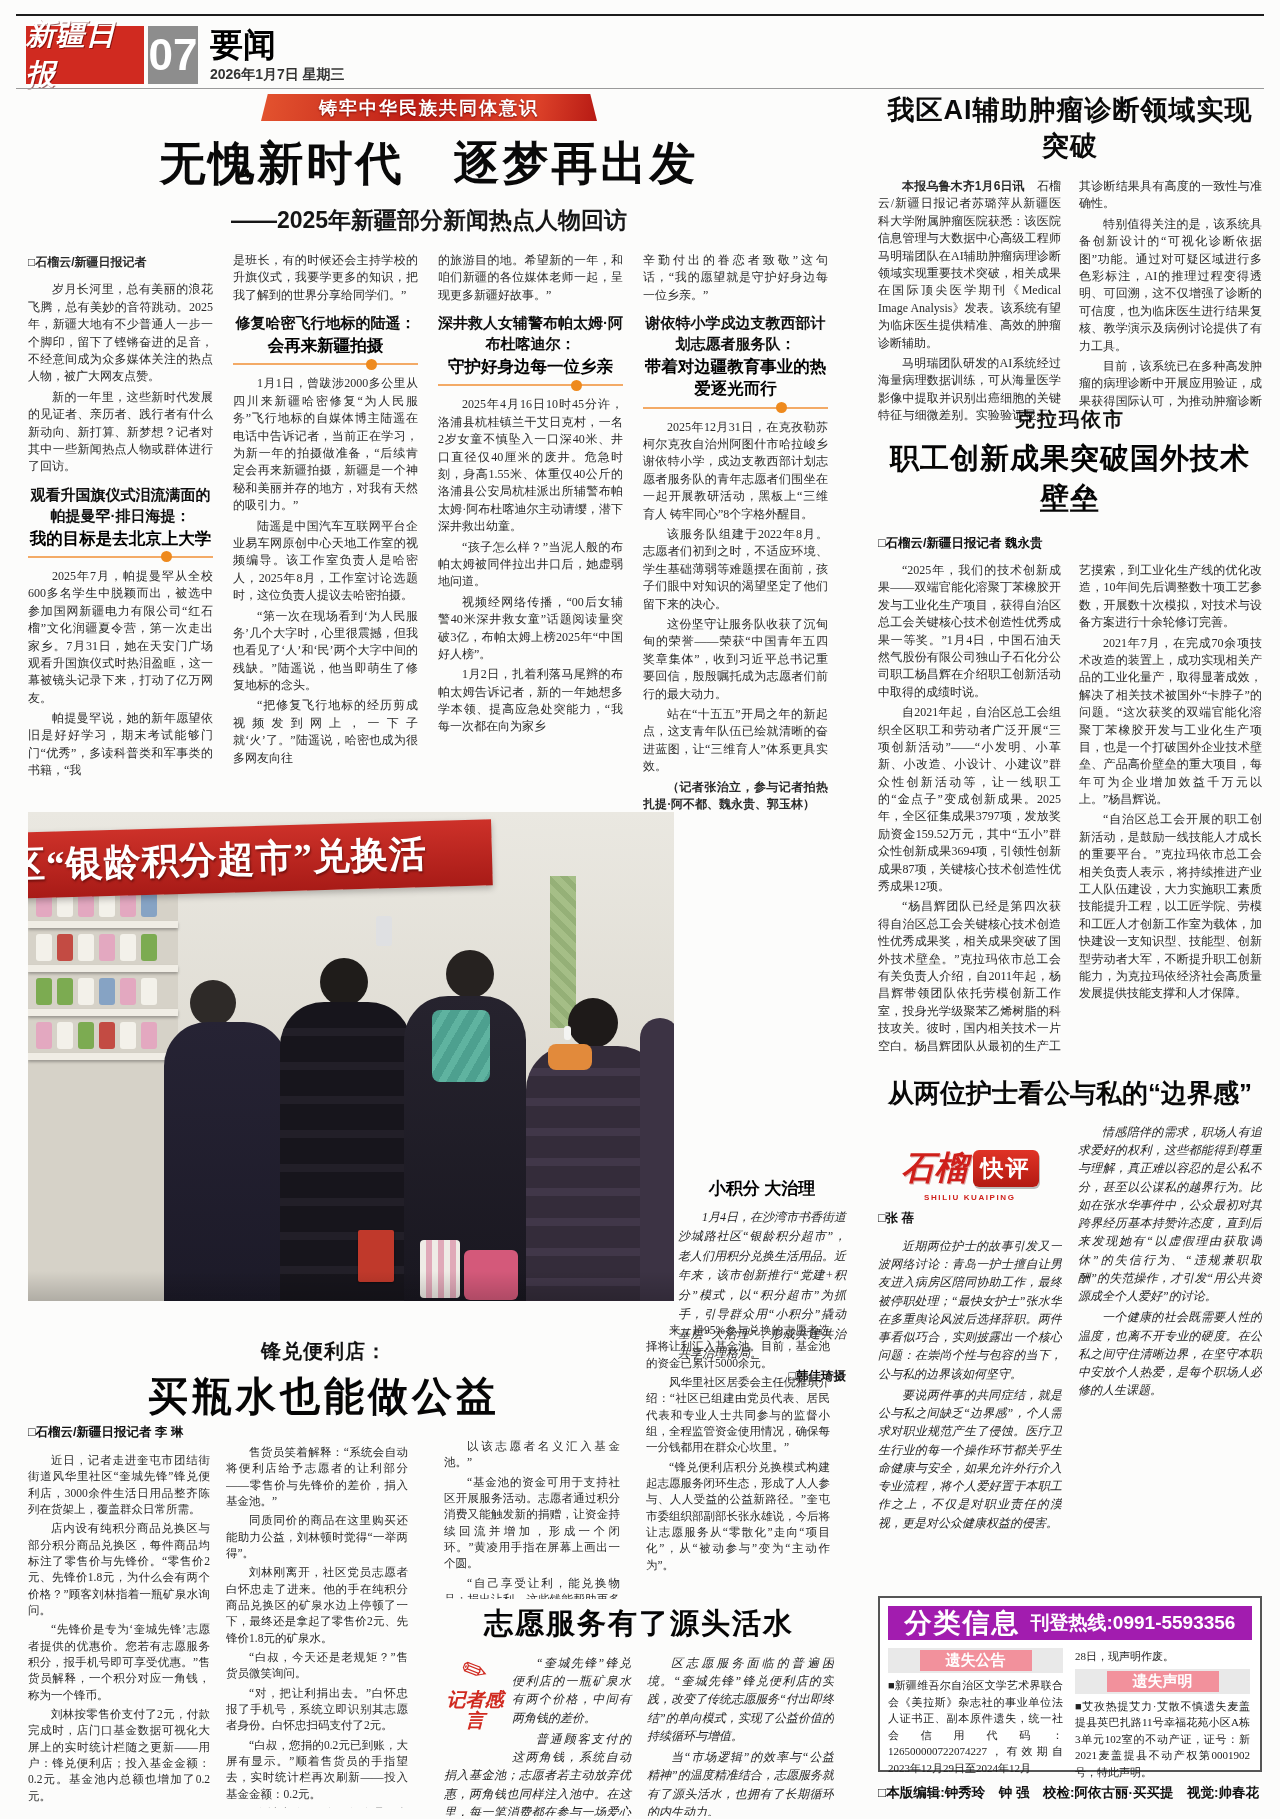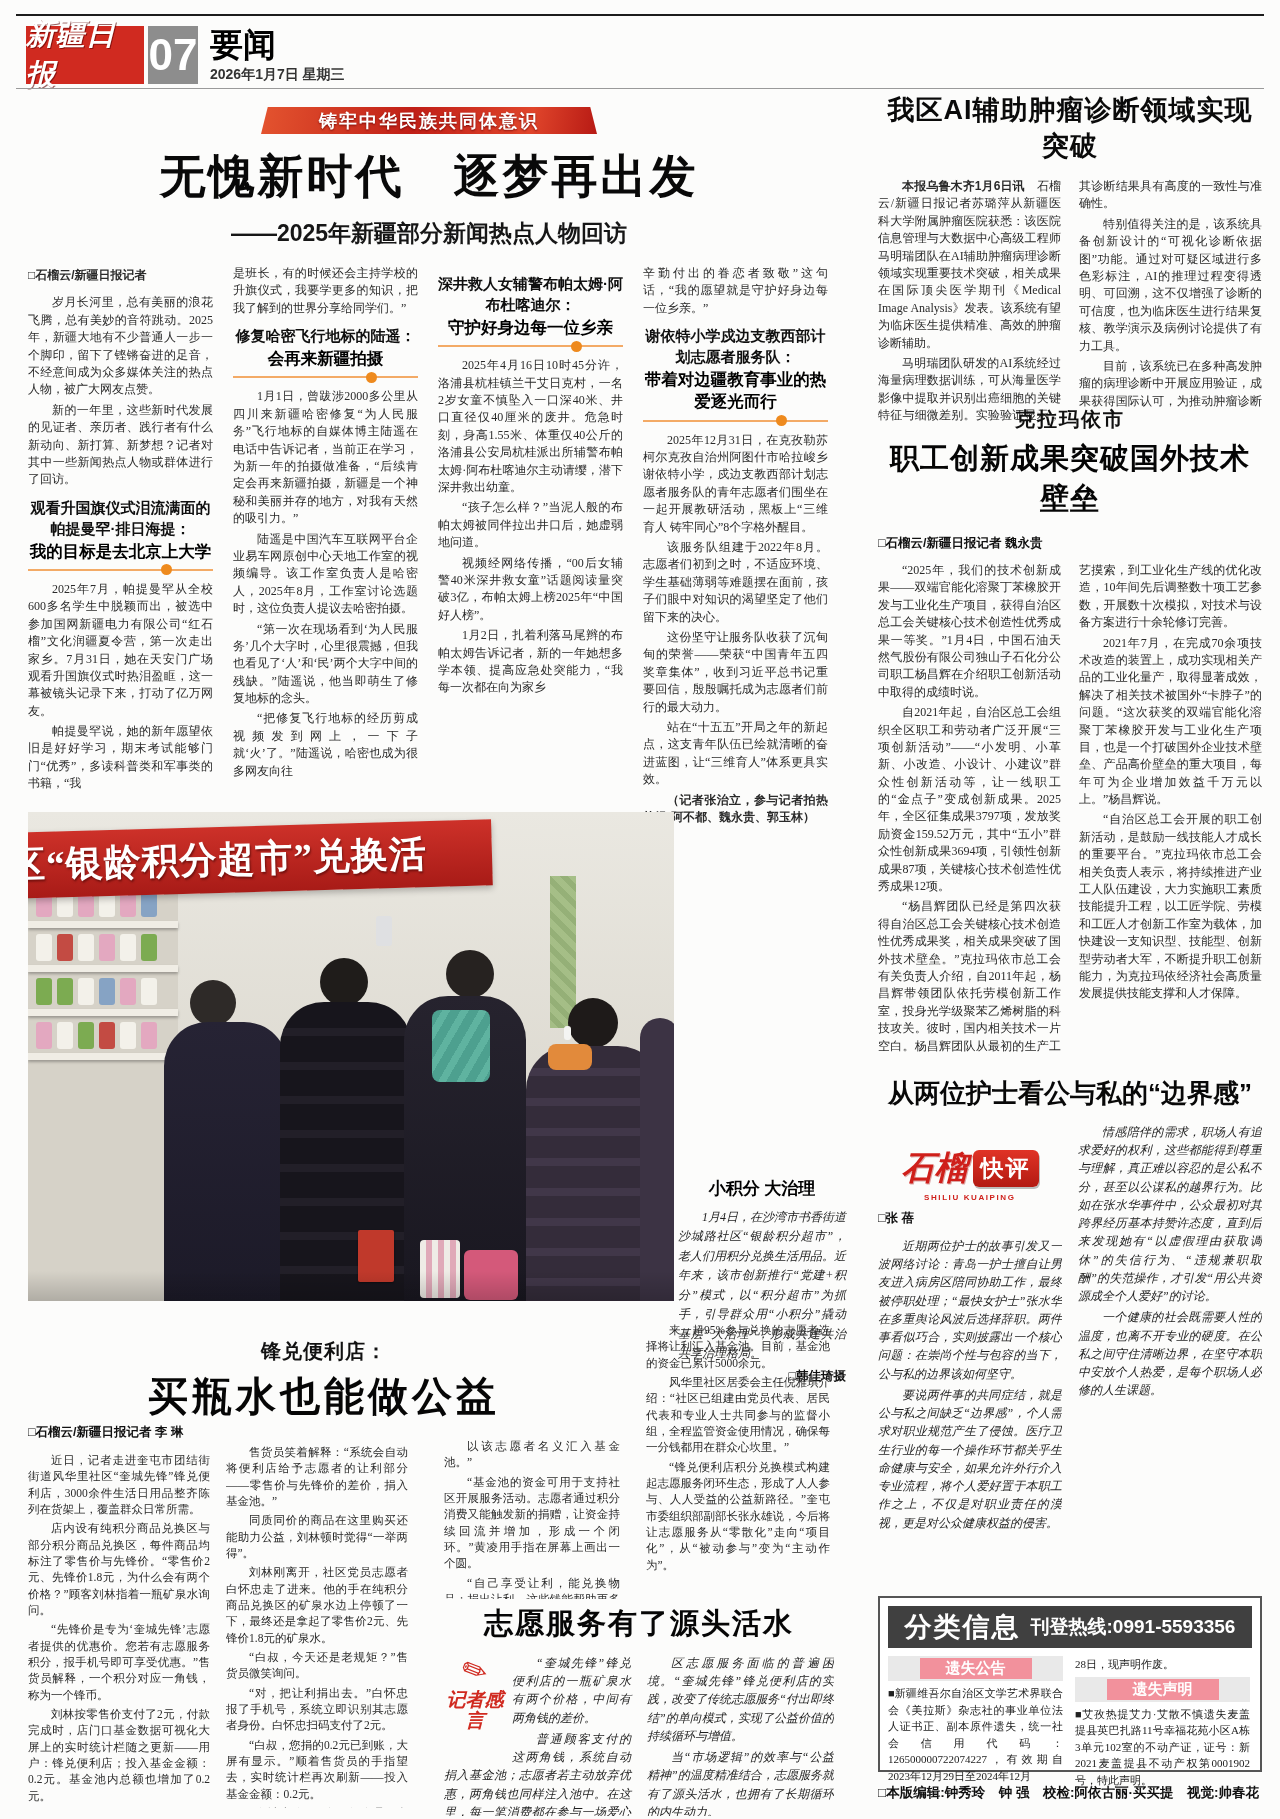--- a/index.html
+++ b/index.html
@@ -34,21 +34,21 @@
   .headrule { position:absolute; left:16px; right:16px; top:88px; border-top:1px solid #9a9a9a; }
 
   
   .bt p { font-size:12px; line-height:1.45; text-align:justify; text-indent:2em; margin:0 0 3px; color:#2a2a2a; }
   .bt-sm p { font-size:11.5px; line-height:1.42; text-align:justify; text-indent:2em; margin:0 0 3px; color:#2a2a2a; }
   .kai p { font-size:12px; line-height:1.52; text-align:justify; text-indent:2em; margin:0 0 3px; color:#1e1e1e; font-style:italic; }
   p.cont { text-indent:0 !important; }
   .byline { font-family:"Liberation Sans",sans-serif; font-weight:bold; font-size:12.5px; color:#111; }
 
   
-  .feature { position:absolute; left:28px; top:94px; width:802px;margin-top:13px; }
+  .feature { position:absolute; left:28px; top:94px; width:802px; }
   .f-banner {
     width:336px; height:27px; margin:0 auto;
     background:linear-gradient(100deg,#e4542f 0%, #c01f17 45%, #e0452b 80%, #b71a14 100%);
     clip-path:polygon(2% 0,98% 0,100% 100%,0 100%);
     display:flex; align-items:center; justify-content:center;
     color:#fff; font-family:"Liberation Sans",sans-serif; font-weight:bold; font-size:18px; letter-spacing:2px;
     text-shadow:0 1px 2px rgba(110,0,0,.85);
   }
   .f-headline { text-align:center; font-family:"Liberation Sans",sans-serif; font-size:46px; font-weight:900; letter-spacing:3px; color:#090909; margin-top:12px; }
   .f-subtitle { text-align:center; font-family:"Liberation Sans",sans-serif; font-size:23px; font-weight:600; color:#161616; margin-top:10px; }
@@ -126,21 +126,21 @@
   .note { position:absolute; left:444px; top:1604px; width:390px; }
   .note-title { text-align:center; font-family:"Liberation Sans",sans-serif; font-size:29px; font-weight:900; letter-spacing:2px; color:#060606; }
   .note-cols { display:flex; gap:16px; margin-top:10px; height:162px; overflow:hidden; }
   .note-col { width:187px; }
   .note-icon { float:left; width:62px; height:96px; margin:2px 6px 2px 0; text-align:center; }
   .pencil { font-size:30px; color:#d02a20; display:block; transform:rotate(-24deg); line-height:1; }
   .note-label { color:#d02a20; font-family:"DejaVu Serif",serif; font-weight:bold; font-style:italic; font-size:19px; line-height:1.12; display:block; margin-top:3px; }
 
   
   .cls { position:absolute; left:878px; top:1596px; width:384px; height:176px; border:2px solid #555; background:#fff; padding:8px; }
-  .cls-header { height:42px; background:#404040; display:flex; align-items:center; justify-content:center; gap:10px; }
+  .cls-header { height:34px; background:#a21caf; display:flex; align-items:center; justify-content:center; gap:10px; }
   .cls-title { color:#fff; font-family:"Liberation Sans",sans-serif; font-weight:900; font-size:27px; letter-spacing:2px; }
   .cls-hotline { color:#fff; font-family:"Liberation Sans",sans-serif; font-weight:bold; font-size:19px; }
   .cls-cols { display:flex; gap:12px; margin-top:8px; }
   .cls-col { width:175px; }
   .cls-labelrow { background:#e9e9e9; padding:2px 0; text-align:center; margin-bottom:4px; }
   .cls-label { display:inline-block; background:#f2919c; color:#fff; font-family:"Liberation Sans",sans-serif; font-weight:bold; font-size:15px; padding:1px 26px; }
   .cls-text { font-size:11px; line-height:1.5; text-align:justify; color:#222; }
   .cls-cont { font-size:11px; line-height:1.5; margin-bottom:4px; color:#222; }
 
   .footer { position:absolute; left:878px; top:1784px; font-family:"Liberation Sans",sans-serif; font-weight:bold; font-size:13.5px; color:#111; }
@@ -181,20 +181,21 @@
       <div class="fsub">
         <div class="k">修复哈密飞行地标的陆遥：</div>
         <div class="t">会再来新疆拍摄</div>
         <div class="rule">
             <i></i>
           </div>
       </div>
       <span><p>1月1日，曾跋涉2000多公里从四川来新疆哈密修复“为人民服务”飞行地标的自媒体博主陆遥在电话中告诉记者，当前正在学习，为新一年的拍摄做准备，“后续肯定会再来新疆拍摄，新疆是一个神秘和美丽并存的地方，对我有天然的吸引力。”</p><p>陆遥是中国汽车互联网平台企业易车网原创中心天地工作室的视频编导。该工作室负责人是哈密人，2025年8月，工作室讨论选题时，这位负责人提议去哈密拍摄。</p><p>“第一次在现场看到‘为人民服务’几个大字时，心里很震撼，但我也看见了‘人’和‘民’两个大字中间的残缺。”陆遥说，他当即萌生了修复地标的念头。</p><p>“把修复飞行地标的经历剪成视频发到网上，一下子就‘火’了。”陆遥说，哈密也成为很多网友向往</p></span>
     </div>
     <div class="f-col bt">
+      <p class="cont">的旅游目的地。希望新的一年，和咱们新疆的各位媒体老师一起，呈现更多新疆好故事。”</p>
       <div class="fsub">
         <div class="k">深井救人女辅警布帕太姆·阿布杜喀迪尔：</div>
         <div class="t">守护好身边每一位乡亲</div>
         <div class="rule">
             <i></i>
           </div>
       </div>
       <span><p>2025年4月16日10时45分许，洛浦县杭桂镇兰干艾日克村，一名2岁女童不慎坠入一口深40米、井口直径仅40厘米的废井。危急时刻，身高1.55米、体重仅40公斤的洛浦县公安局杭桂派出所辅警布帕太姆·阿布杜喀迪尔主动请缨，潜下深井救出幼童。</p><p>“孩子怎么样？”当泥人般的布帕太姆被同伴拉出井口后，她虚弱地问道。</p><p>视频经网络传播，“00后女辅警40米深井救女童”话题阅读量突破3亿，布帕太姆上榜2025年“中国好人榜”。</p><p>1月2日，扎着利落马尾辫的布帕太姆告诉记者，新的一年她想多学本领、提高应急处突能力，“我每一次都在向为家乡</p></span>
     </div>
     <div class="f-col bt">

